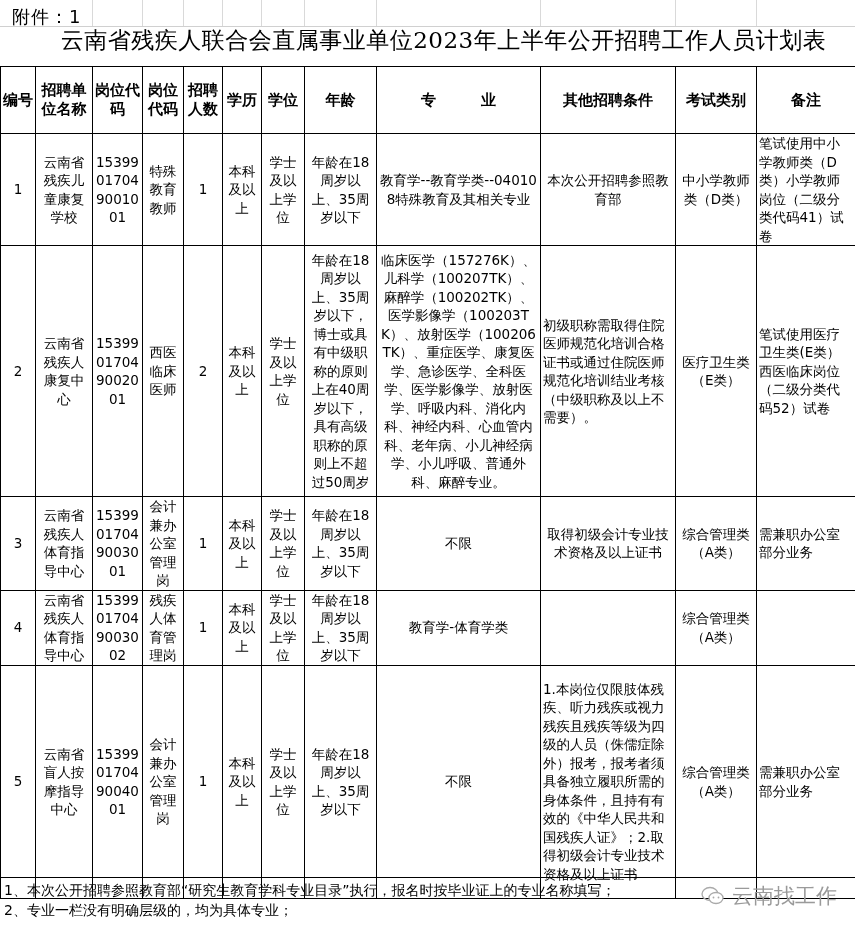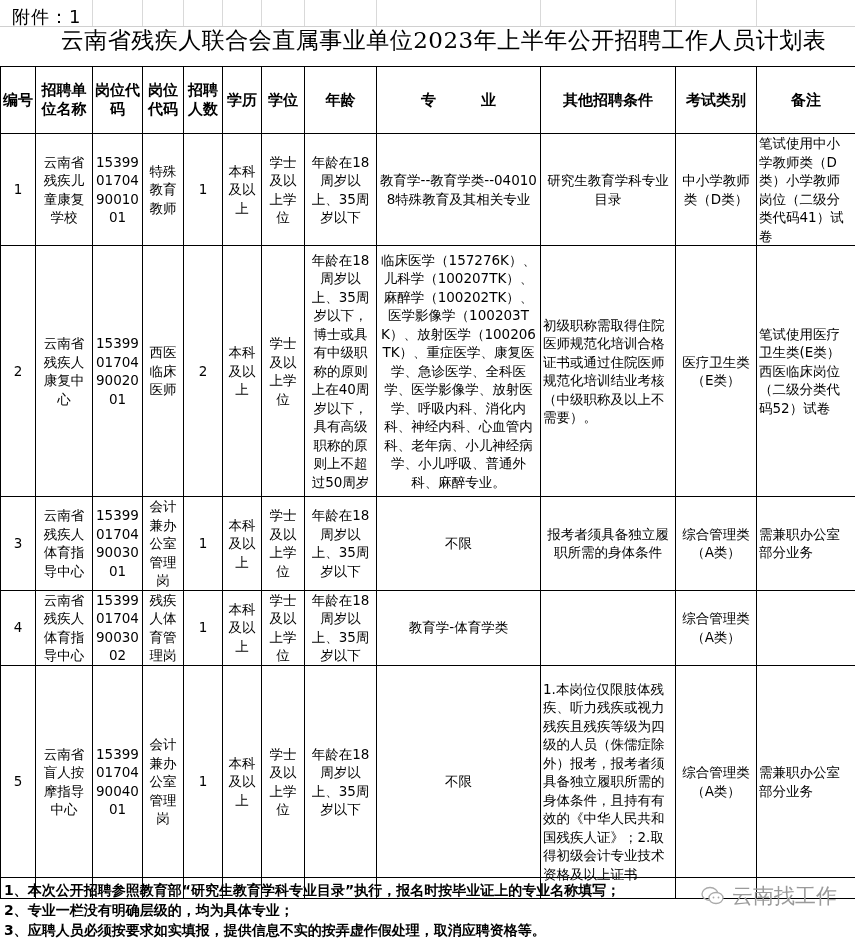--- a/index.html
+++ b/index.html
@@ -14,21 +14,21 @@
            letter-spacing:0.5px;padding-left:16px; }
   table.plan { position:absolute; left:0; top:54px; border-collapse:collapse; table-layout:fixed;
                width:855px;margin-top:12px; }
   table.plan td, table.plan th { border:1px solid #000; padding:0 2px; text-align:center;
                vertical-align:middle; font-size:13.5px; line-height:18.5px; word-break:break-all;
                font-weight:normal; }
   table.plan th { font-weight:bold; font-size:15px; line-height:19px; }
   table.plan td.left { text-align:left; }
   .notes { position:absolute; left:0; top:877px; width:855px; height:63px;
            border-top:1px solid #000; }
-  .note { position:absolute; left:4px; font-size:14px; font-weight:bold; line-height:20px;
+  .note { position:absolute; left:4px; font-size:14px; font-weight:normal; line-height:20px;
           white-space:nowrap; }
   .watermark { position:absolute; left:700px; top:882px; color:#9a9a9a; font-size:21px;
                display:flex; align-items:center; gap:6px; }
   .wm-icon { width:26px; height:22px; }
 </style>
 </head>
 <body>
 
 <div class="top-row">
   <span class="annex">附件：1</span>
@@ -81,21 +81,21 @@
     <tr style="height:108px">
       <td>1</td>
       <td>云南省残疾儿童康复学校</td>
       <td>15399017049001001</td>
       <td>特殊教育教师</td>
       <td>1</td>
       <td>本科及以上</td>
       <td>学士及以上学位</td>
       <td>年龄在18周岁以上、35周岁以下</td>
       <td>教育学--教育学类--040108特殊教育及其相关专业</td>
-      <td>研究生教育学科专业目录</td>
+      <td>本次公开招聘参照教育部</td>
       <td>中小学教师类（D类）</td>
       <td class="left">笔试使用中小学教师类（D类）小学教师岗位（二级分类代码41）试卷</td>
     </tr>
     <tr style="height:251px">
       <td>2</td>
       <td>云南省残疾人康复中心</td>
       <td>15399017049002001</td>
       <td>西医临床医师</td>
       <td>2</td>
       <td>本科及以上</td>
@@ -109,21 +109,21 @@
     <tr style="height:90px">
       <td>3</td>
       <td>云南省残疾人体育指导中心</td>
       <td>15399017049003001</td>
       <td>会计兼办公室管理岗</td>
       <td>1</td>
       <td>本科及以上</td>
       <td>学士及以上学位</td>
       <td>年龄在18周岁以上、35周岁以下</td>
       <td>不限</td>
-      <td>报考者须具备独立履职所需的身体条件</td>
+      <td>取得初级会计专业技术资格及以上证书</td>
       <td>综合管理类（A类）</td>
       <td class="left">需兼职办公室部分业务</td>
     </tr>
     <tr style="height:73px">
       <td>4</td>
       <td>云南省残疾人体育指导中心</td>
       <td>15399017049003002</td>
       <td>残疾人体育管理岗</td>
       <td>1</td>
       <td>本科及以上</td>
@@ -147,21 +147,20 @@
       <td class="left">1.本岗位仅限肢体残疾、听力残疾或视力残疾且残疾等级为四级的人员（侏儒症除外）报考，报考者须具备独立履职所需的身体条件，且持有有效的《中华人民共和国残疾人证》；2.取得初级会计专业技术资格及以上证书</td>
       <td>综合管理类（A类）</td>
       <td class="left">需兼职办公室部分业务</td>
     </tr>
   </tbody>
 </table>
 
 <div class="notes">
   <div class="note" style="top:2px">1、本次公开招聘参照教育部“研究生教育学科专业目录”执行，报名时按毕业证上的专业名称填写；</div>
   <div class="note" style="top:22px">2、专业一栏没有明确层级的，均为具体专业；</div>
-  <div class="note" style="top:42px">3、应聘人员必须按要求如实填报，提供信息不实的按弄虚作假处理，取消应聘资格等。</div>
 </div>
 
 <div class="watermark">
   <svg class="wm-icon" viewBox="0 0 26 22">
     <ellipse cx="10" cy="9" rx="8" ry="6.5" fill="none" stroke="#aaa" stroke-width="1.3"></ellipse>
     <ellipse cx="16" cy="13" rx="7" ry="5.5" fill="#fff" stroke="#aaa" stroke-width="1.3"></ellipse>
     <circle cx="13.5" cy="12.5" r="0.9" fill="#aaa"></circle>
     <circle cx="18.5" cy="12.5" r="0.9" fill="#aaa"></circle>
   </svg>
   <span>云南找工作</span>

